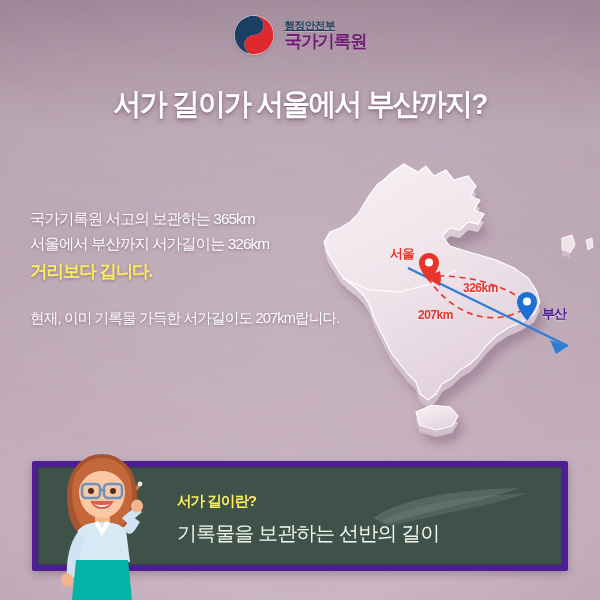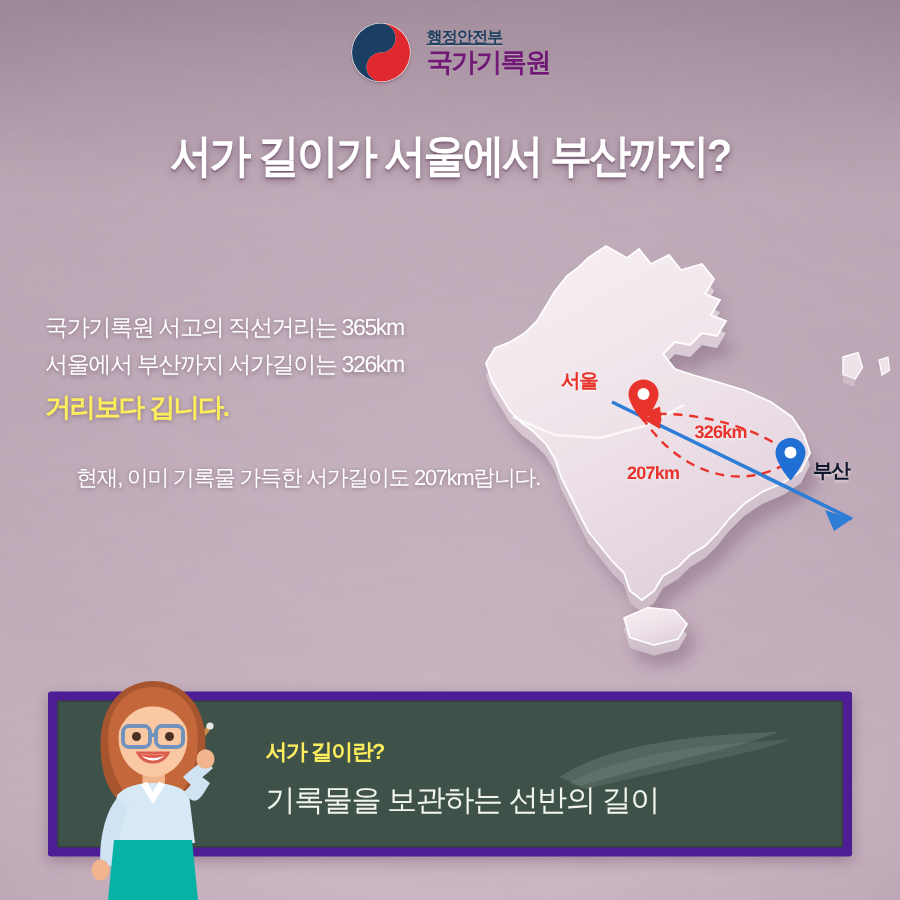--- a/index.html
+++ b/index.html
@@ -107,41 +107,40 @@
     white-space: nowrap;
     text-shadow: 0 1px 3px rgba(70,38,62,.45);
   }
   .copy-tail {
     margin-top: 24px;
     font-size: 14.6px;
     color: #ffffff;
     letter-spacing: -.85px;
     white-space: nowrap;
     text-shadow: 0 1px 3px rgba(70,38,62,.45);
-    text-align: right;
   }
 
   
   .map-wrap { position: absolute; left: 300px; top: 150px; width: 300px; height: 290px; }
   .map-svg { position: absolute; inset: 0; width: 100%; height: 100%; overflow: visible; }
 
   .pin { position: absolute; width: 22px; height: 30px; }
   .pin-seoul { left: 118px; top: 102px; }
   .pin-busan { left: 216px; top: 141px; }
 
   .city-label {
     position: absolute;
     font-size: 13px;
     font-weight: 700;
     letter-spacing: -.9px;
     white-space: nowrap;
     text-shadow: 0 1px 2px rgba(255,255,255,.55);
   }
-  .label-seoul { left: 74px; top: 95px; color: #e8342c; }
-  .label-busan { left: 242px; top: 155px; color: #0f172a; }
+  .label-seoul { left: 90px; top: 95px; color: #e8342c; }
+  .label-busan { left: 242px; top: 155px; color: #4c1d95; }
 
   .dist-label {
     position: absolute;
     font-size: 12px;
     font-weight: 700;
     color: #e8342c;
     letter-spacing: -.5px;
     white-space: nowrap;
     text-shadow: 0 1px 2px rgba(255,255,255,.65);
   }
@@ -226,21 +225,21 @@
     </svg>
     <div class="logo-words">
       <div class="logo-ministry">행정안전부</div>
       <div class="logo-agency">국가기록원</div>
     </div>
   </div>
 
   <div class="title">서가 길이가 서울에서 부산까지?</div>
 
   <div class="copy">
-    <div class="copy-line">국가기록원 서고의 직선거리는 365km</div>
+    <div class="copy-line">국가기록원 서고의 보관하는 365km</div>
     <div class="copy-line">서울에서 부산까지 서가길이는 326km</div>
     <div class="copy-hl" style="margin-top:2px">거리보다 깁니다.</div>
     <div class="copy-tail">현재, 이미 기록물 가득한 서가길이도 207km랍니다.</div>
   </div>
 
   <div class="map-wrap">
     <svg class="map-svg" viewBox="0 0 300 290">
       <defs>
         <linearGradient id="landTop" x1="0" y1="0" x2="0.5" y2="1">
           <stop offset="0" stop-color="#f7f1f4"></stop>

